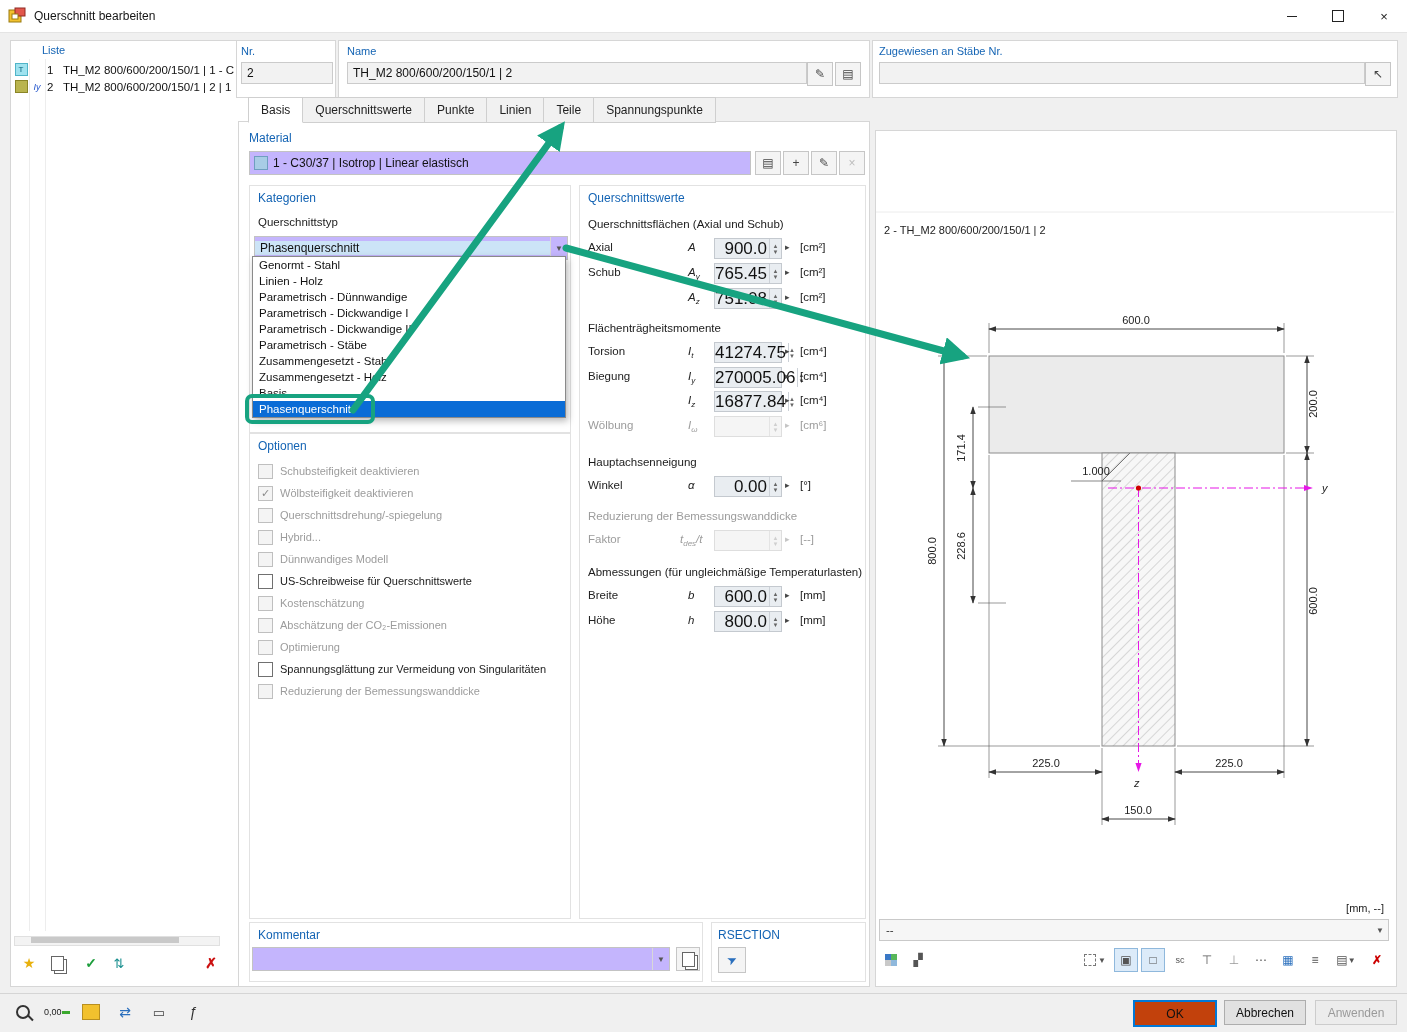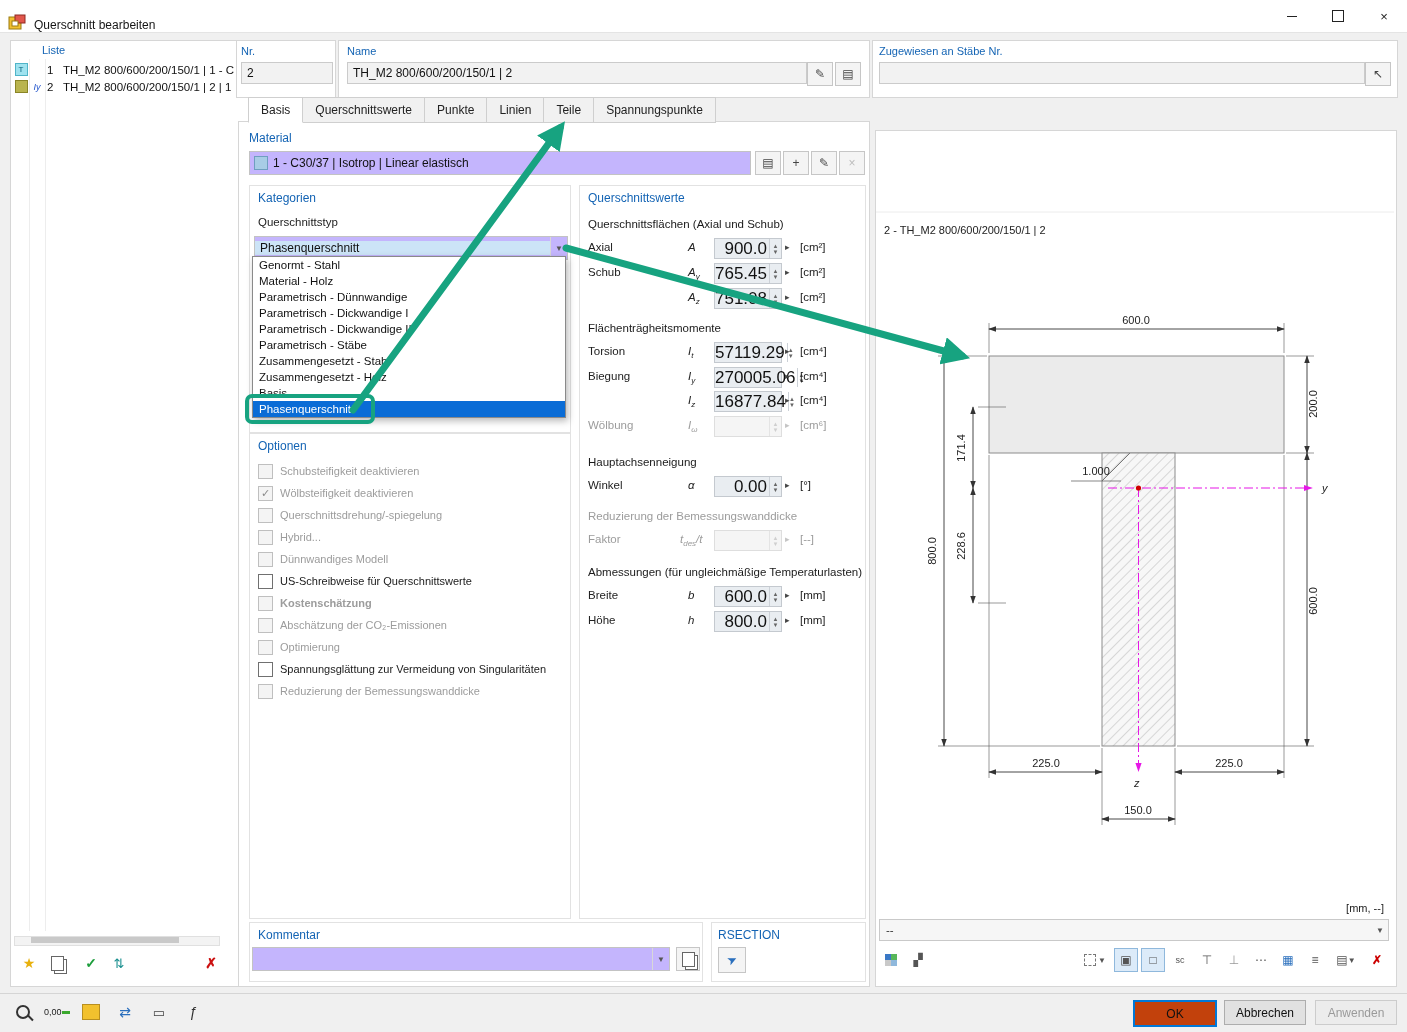--- a/index.html
+++ b/index.html
@@ -1,19 +1,19 @@
 <!DOCTYPE html>
 <html><head>
 <meta charset="utf-8">
 <style>
   html,body{margin:0;padding:0;background:#dfdfdf;font-family:"Liberation Sans",sans-serif;}
   #app{position:relative;width:1407px;height:1032px;background:#f0f0f0;outline:1px solid #8f8f8f;overflow:hidden;}
 
   
-  .titlebar{position:absolute;left:0;top:0;width:100%;height:32px;background:#ffffff;border-bottom:1px solid #e4e4e4;display:flex;align-items:flex-end;}
+  .titlebar{position:absolute;left:0;top:0;width:100%;height:32px;background:#ffffff;border-bottom:1px solid #e4e4e4;display:flex;align-items:center;}
   .app-icon{width:18px;height:18px;margin-left:8px;}
   .title-text{font-size:12px;color:#151515;margin-left:8px;}
   .win-controls{position:absolute;right:0;top:0;height:32px;display:flex;}
   .win-btn{width:46px;height:32px;display:flex;align-items:center;justify-content:center;font-size:13px;color:#222;}
   .win-btn .sq{width:10px;height:10px;border:1px solid #222;display:block;}
   .win-btn .mini{width:10px;height:1px;background:#222;display:block;}
 
   
   .blue-lbl{color:#1464b4;font-size:11px;}
   .hdr{color:#1464b4;font-size:12px;}
@@ -261,21 +261,21 @@
           <span class="optlabel dis">Hybrid...</span>
         </div>
       <div class="opt" style="top:117px;">
           <span class="cb dis"></span>
           <span class="optlabel dis">Dünnwandiges Modell</span>
         </div>
       <div class="opt" style="top:139px;">
           <span class="cb"></span>
           <span class="optlabel">US-Schreibweise für Querschnittswerte</span>
         </div>
-      <div class="opt" style="top:161px;font-weight:bold;">
+      <div class="opt" style="top:161px;">
           <span class="cb dis"></span>
           <span class="optlabel dis">Kostenschätzung</span>
         </div>
       <div class="opt" style="top:183px;">
           <span class="cb dis"></span>
           <span class="optlabel dis">Abschätzung der CO₂-Emissionen</span>
         </div>
       <div class="opt" style="top:205px;">
           <span class="cb dis"></span>
           <span class="optlabel dis">Optimierung</span>
@@ -323,21 +323,21 @@
           </span>
         <span class="qa"></span>
         <span class="qu">[cm²]</span>
       </div>
 
       <span class="qgroup" style="top:136px;">Flächenträgheitsmomente</span>
       <div class="qrow" style="top:156px;">
         <span class="ql">Torsion</span>
         <span class="qs"><span>I</span><sub>t</sub></span>
         <span class="qf">
-            <span class="val">57119.29</span>
+            <span class="val">41274.75</span>
             <span class="spins"></span>
           </span>
         <span class="qa"></span>
         <span class="qu">[cm⁴]</span>
       </div>
       <div class="qrow" style="top:181px;">
         <span class="ql">Biegung</span>
         <span class="qs"><span>I</span><sub>y</sub></span>
         <span class="qf">
             <span class="val">270005.06</span>
@@ -561,21 +561,21 @@
         <span class="g-fx"></span>
       </div>
 
     <div class="btn default" style="left:1133px;">OK</div>
     <div class="btn" style="left:1224px;">Abbrechen</div>
     <div class="btn disabled" style="left:1315px;">Anwenden</div>
   </div>
 
   <div class="dropdown drop-wrap">
     <div class="dd-item">Genormt - Stahl</div>
-    <div class="dd-item">Material - Holz</div>
+    <div class="dd-item">Linien - Holz</div>
     <div class="dd-item">Parametrisch - Dünnwandige</div>
     <div class="dd-item">Parametrisch - Dickwandige I</div>
     <div class="dd-item">Parametrisch - Dickwandige II</div>
     <div class="dd-item">Parametrisch - Stäbe</div>
     <div class="dd-item">Zusammengesetzt - Stahl</div>
     <div class="dd-item">Zusammengesetzt - Holz</div>
     <div class="dd-item">Basis</div>
     <div class="dd-item selected">Phasenquerschnitt</div>
   </div>
 

